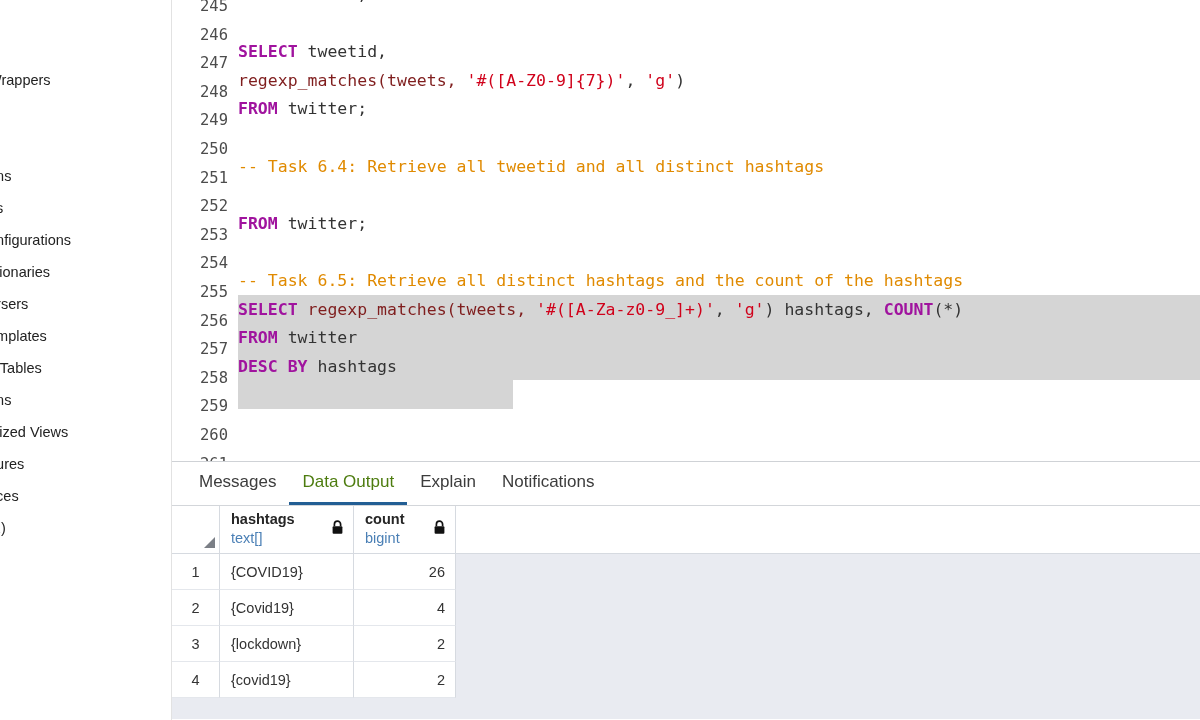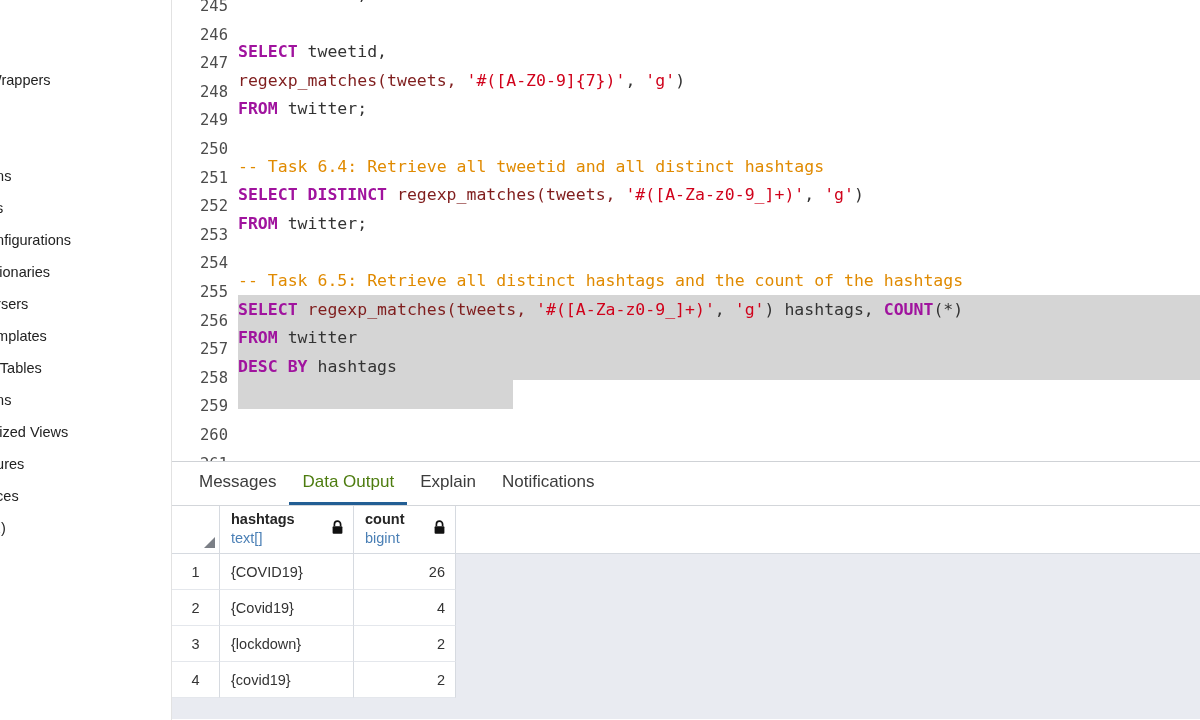--- a/index.html
+++ b/index.html
@@ -200,21 +200,21 @@
 
     <div class="editor">
       <div class="code-lines" id="code-lines">
           <div class="line"><div class="ln">245</div><div class="code"><span class="kw">FROM</span><span class="punct"> twitter;</span></div></div>
           <div class="line"><div class="ln">246</div><div class="code"></div></div>
           <div class="line"><div class="ln">247</div><div class="code"><span class="kw">SELECT</span><span class="punct"> tweetid,</span></div></div>
           <div class="line"><div class="ln">248</div><div class="code"><span class="fn">regexp_matches(tweets, </span><span class="str">'#([A-Z0-9]{7})'</span><span class="punct">, </span><span class="str">'g'</span><span class="punct">)</span></div></div>
           <div class="line"><div class="ln">249</div><div class="code"><span class="kw">FROM</span><span class="punct"> twitter;</span></div></div>
           <div class="line"><div class="ln">250</div><div class="code"></div></div>
           <div class="line"><div class="ln">251</div><div class="code"><span class="com">-- Task 6.4: Retrieve all tweetid and all distinct hashtags</span></div></div>
-          <div class="line"><div class="ln">252</div><div class="code"><span class="kw">SELECT DISTINCT</span><span class="fn"> regexp_matches(tweets, </span><span class="str">'#([A-Za-z0-9_]+)'</span><span class="punct">, </span><span class="str">'g'</span><span class="punct">)</span></div></div>
+          <div class="line"><div class="ln">252</div></div>
           <div class="line"><div class="ln">253</div><div class="code"><span class="kw">FROM</span><span class="punct"> twitter;</span></div></div>
           <div class="line"><div class="ln">254</div><div class="code"></div></div>
           <div class="line"><div class="ln">255</div><div class="code"><span class="com">-- Task 6.5: Retrieve all distinct hashtags and the count of the hashtags</span></div></div>
           <div class="line sel"><div class="code-hl" style="width: 1134px;"></div><div class="ln">256</div><div class="code"><span class="kw">SELECT</span><span class="fn"> regexp_matches(tweets, </span><span class="str">'#([A-Za-z0-9_]+)'</span><span class="punct">, </span><span class="str">'g'</span><span class="punct">) hashtags, </span><span class="kw">COUNT</span><span class="punct">(*)</span></div></div>
           <div class="line sel"><div class="code-hl" style="width: 1134px;"></div><div class="ln">257</div><div class="code"><span class="kw">FROM</span><span class="punct"> twitter</span></div></div>
           <div class="line sel"><div class="code-hl" style="width: 1134px;"></div><div class="ln">258</div><div class="code"><span class="kw">DESC BY</span><span class="punct"> hashtags</span></div></div>
           <div class="line sel"><div class="code-hl" style="width: 275px;"></div><div class="ln">259</div></div>
           <div class="line"><div class="ln">260</div><div class="code"></div></div>
           <div class="line"><div class="ln">261</div><div class="code"></div></div>
         </div>

